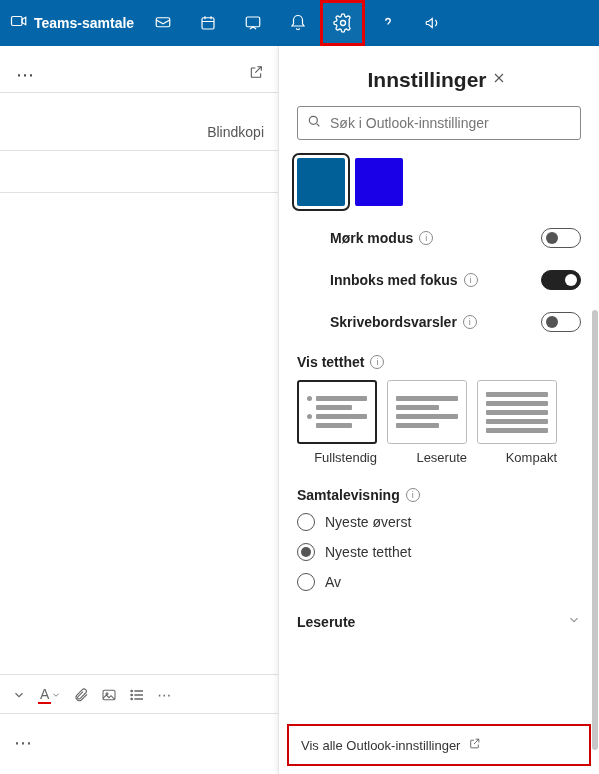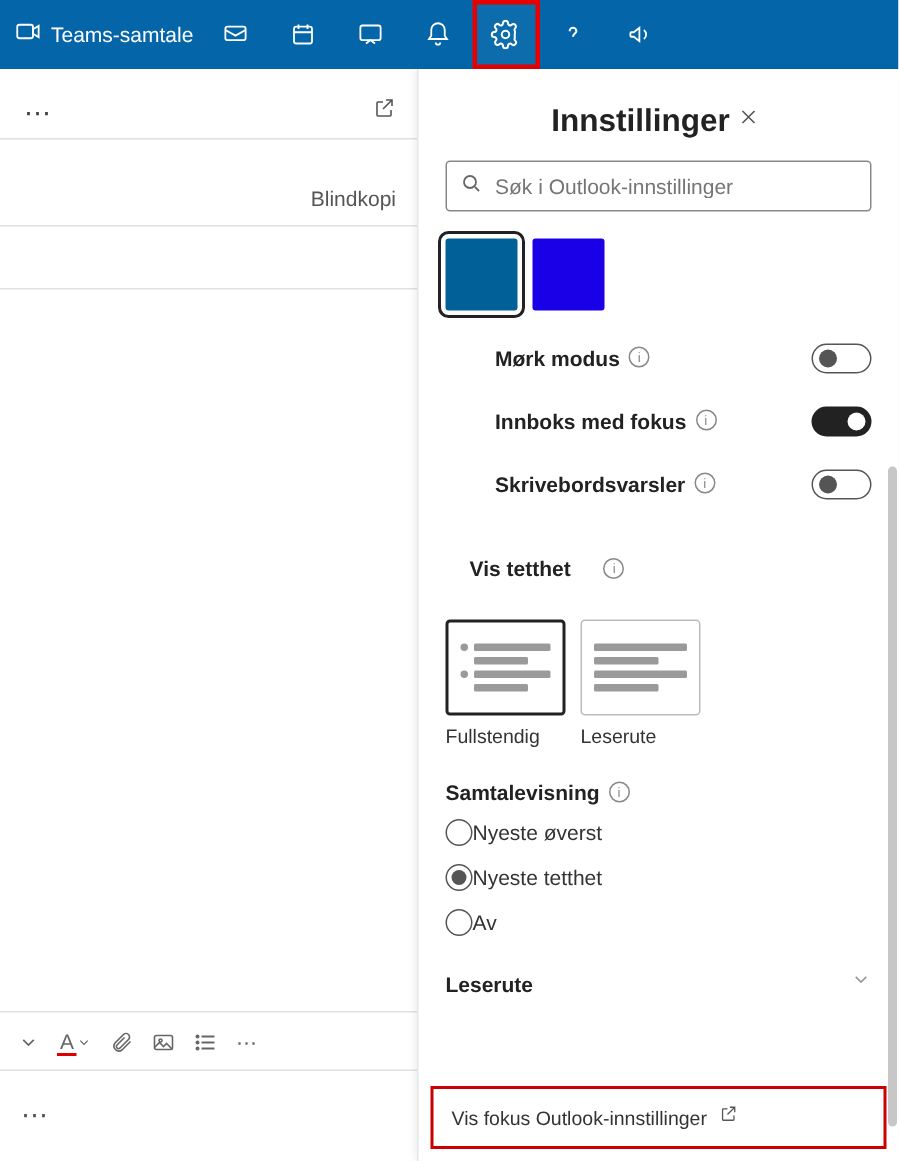--- a/index.html
+++ b/index.html
@@ -1,21 +1,21 @@
 <!DOCTYPE html>
 <html><head>
   <meta charset="utf-8">
   <style>
     * { box-sizing: border-box; margin: 0; padding: 0; }
     body { font-family: 'Segoe UI', -apple-system, sans-serif; width: 599px; height: 774px; overflow: hidden; background: #fff; position: relative; }
 
     .topbar { background: #0466a8; height: 46px; display: flex; align-items: center; color: #fff; padding: 0 4px; }
     .topbar-icon { width: 45px; height: 46px; display: flex; align-items: center; justify-content: center; cursor: pointer; }
     .topbar-labelwrap { display: flex; align-items: center; padding: 0 6px; gap: 6px; cursor: pointer; }
-    .topbar-label { font-size: 14px; font-weight: 400; }
+    .topbar-label { font-size: 14px; font-weight: 700; }
     .gear-highlight { border: 3px solid #e60000; background: rgba(255,255,255,0.04); }
 
     .left-blank { position: absolute; left: 0; top: 46px; width: 278px; height: 728px; background: #fff; }
     .left-blank .dots-btn { position: absolute; left: 16px; top: 18px; font-size: 18px; letter-spacing: 2px; color: #444; cursor: pointer; }
     .left-blank .popout { position: absolute; right: 14px; top: 18px; color: #555; cursor: pointer; }
     .blindkopi { position: absolute; right: 14px; top: 78px; font-size: 14px; color: #555; cursor: pointer; }
     .hr-left { position: absolute; top: 46px; left: 0; width: 278px; border: 0; border-top: 1px solid #e1e1e1; }
     .hr-left2 { position: absolute; top: 104px; left: 0; width: 278px; border: 0; border-top: 1px solid #e1e1e1; }
     .hr-left3 { position: absolute; top: 146px; left: 0; width: 278px; border: 0; border-top: 1px solid #e1e1e1; }
 
@@ -36,39 +36,39 @@
     .panel-body { flex: 1; overflow-y: auto; padding: 10px 18px 0 18px; position: relative; }
     .scrollbar-fake { position: absolute; right: 0; top: 162px; width: 8px; height: 450px; }
     .scrollbar-thumb { width: 6px; height: 440px; background: #c7c7c7; border-radius: 3px; margin-left: 1px; }
 
     .sect-label { font-size: 14px; font-weight: 600; color: #222; margin-top: 10px; margin-bottom: 10px; }
     .themes { display: flex; gap: 10px; margin-bottom: 8px; }
     .theme-swatch { width: 48px; height: 48px; border-radius: 2px; cursor: pointer; }
     .theme-swatch.sel { outline: 2px solid #222; outline-offset: 3px; }
 
     .toggle-row { display: flex; align-items: center; justify-content: space-between; margin: 22px 0; }
-    .toggle-label { font-size: 14px; font-weight: 600; display: flex; align-items: flex-start; gap: 6px; color: #222; padding-left: 33px; }
+    .toggle-label { font-size: 14px; font-weight: 600; display: flex; align-items: center; gap: 6px; color: #222; padding-left: 33px; }
     .info-icon { width: 14px; height: 14px; border: 1px solid #888; border-radius: 50%; display: inline-flex; align-items: center; justify-content: center; font-size: 9px; color: #888; font-weight: normal; }
 
     .toggle { width: 40px; height: 20px; border: 1px solid #555; border-radius: 10px; position: relative; cursor: pointer; background: #fff; }
     .toggle.on { background: #222; border-color: #222; }
     .toggle .knob { position: absolute; width: 12px; height: 12px; border-radius: 50%; background: #555; top: 3px; left: 4px; transition: left .1s; }
     .toggle.on .knob { left: 23px; background: #fff; }
 
     .density { display: flex; gap: 10px; }
-    .dens-opt { display: flex; flex-direction: column; align-items: flex-start; gap: 6px; cursor: pointer; }
+    .dens-opt { display: flex; flex-direction: column; align-items: flex-end; gap: 6px; cursor: pointer; }
     .dens-box { width: 80px; height: 64px; border: 1px solid #bbb; border-radius: 3px; display: flex; flex-direction: column; justify-content: center; gap: 4px; padding: 8px; }
     .dens-box.sel { border: 2px solid #222; }
     .dens-row { height: 5px; background: #9a9a9a; border-radius: 1px; }
     .dens-row.dot { width: 5px; height: 5px; border-radius: 50%; }
     .dens-fullrow { display: flex; gap: 4px; align-items: center; }
     .dens-label { font-size: 13px; color: #333; }
 
     .radios { display: flex; flex-direction: column; gap: 12px; margin-top: 10px; }
-    .radio { display: flex; align-items: center; cursor: pointer; }
+    .radio { display: flex; align-items: center; gap: 10px; cursor: pointer; }
     .radio-circle { width: 18px; height: 18px; border: 1px solid #555; border-radius: 50%; display: flex; align-items: center; justify-content: center; }
     .radio-circle.sel::after { content: ''; width: 10px; height: 10px; border-radius: 50%; background: #555; }
     .radio-label { font-size: 14px; color: #333; }
 
     .panel-footer { position: absolute; bottom: 8px; left: 8px; right: 8px; border: 2px solid #c00; padding: 10px 12px; display: flex; align-items: center; gap: 8px; cursor: pointer; }
     .panel-footer-text { font-size: 13px; color: #333; }
 
     .section-hdr { display: flex; align-items: center; gap: 6px; margin-top: 22px; margin-bottom: 10px; }
     .chev { color: #9a9a9a; cursor: pointer; }
     .foot-row-wrap { display: flex; align-items: center; justify-content: space-between; }
@@ -234,21 +234,21 @@
       <div class="toggle-label">
         <span>Skrivebordsvarsler</span>
         <span class="info-icon">i</span>
       </div>
       <div class="toggle">
           <div class="knob"></div>
         </div>
     </div>
 
     <div class="section-hdr">
-      <span class="sect-label" style="margin:16px">Vis tetthet</span>
+      <span class="sect-label" style="margin:0">Vis tetthet</span>
       <span class="info-icon">i</span>
     </div>
     <div class="density">
       <div class="dens-opt">
         <div class="dens-box sel">
           <div class="dens-fullrow">
               <div class="dens-row dot"></div>
               <div class="dens-row" style="flex:1"></div>
             </div>
           <div class="dens-fullrow">
@@ -268,20 +268,30 @@
       </div>
       <div class="dens-opt">
         <div class="dens-box">
           <div class="dens-row"></div>
           <div class="dens-row" style="width:70%"></div>
           <div class="dens-row"></div>
           <div class="dens-row" style="width:70%"></div>
         </div>
         <div class="dens-label">Leserute</div>
       </div>
+      <div class="dens-opt">
+        <div class="dens-box">
+          <div class="dens-row"></div>
+          <div class="dens-row"></div>
+          <div class="dens-row"></div>
+          <div class="dens-row"></div>
+          <div class="dens-row"></div>
+        </div>
+        <div class="dens-label">Kompakt</div>
+      </div>
     </div>
 
     <div class="section-hdr">
       <span class="sect-label" style="margin:0">Samtalevisning</span>
       <span class="info-icon">i</span>
     </div>
     <div class="radios">
       <div class="radio">
         <div class="radio-circle"></div>
         <span class="radio-label">Nyeste øverst</span>
@@ -301,20 +311,20 @@
       <span class="chev">
         <svg width="14" height="14" viewBox="0 0 24 24" fill="none" stroke="#9a9a9a" stroke-width="2">
             <path d="M6 9l6 6 6-6"></path>
           </svg>
       </span>
     </div>
 
   </div>
 
   <div class="panel-footer">
-    <span class="panel-footer-text">Vis fokus Outlook-innstillinger</span>
+    <span class="panel-footer-text">Vis alle Outlook-innstillinger</span>
     <span>
       <svg width="13" height="13" viewBox="0 0 24 24" fill="none" stroke="#555" stroke-width="1.6">
           <path d="M14 4h6v6M20 4l-9 9M19 14v5a1 1 0 01-1 1H6a1 1 0 01-1-1V7a1 1 0 011-1h5"></path>
         </svg>
     </span>
   </div>
 </div>
 
 </body></html>

